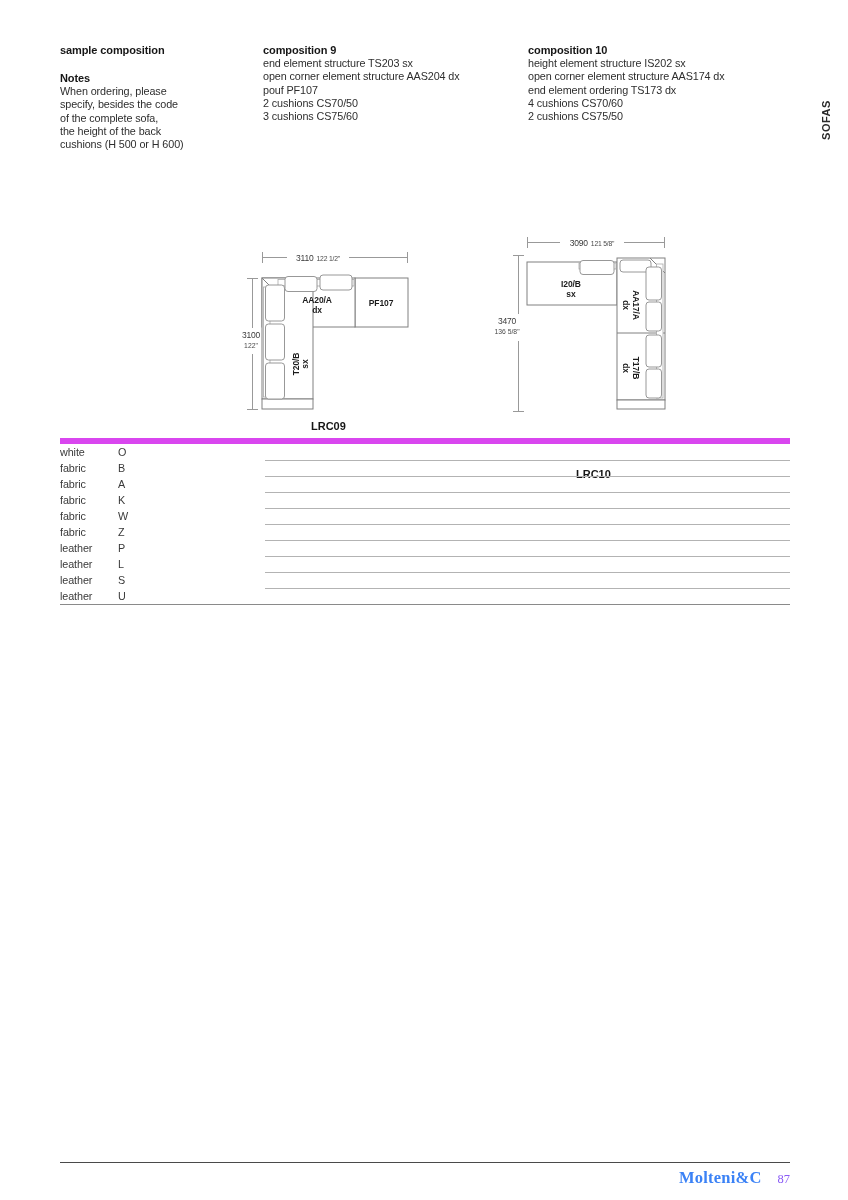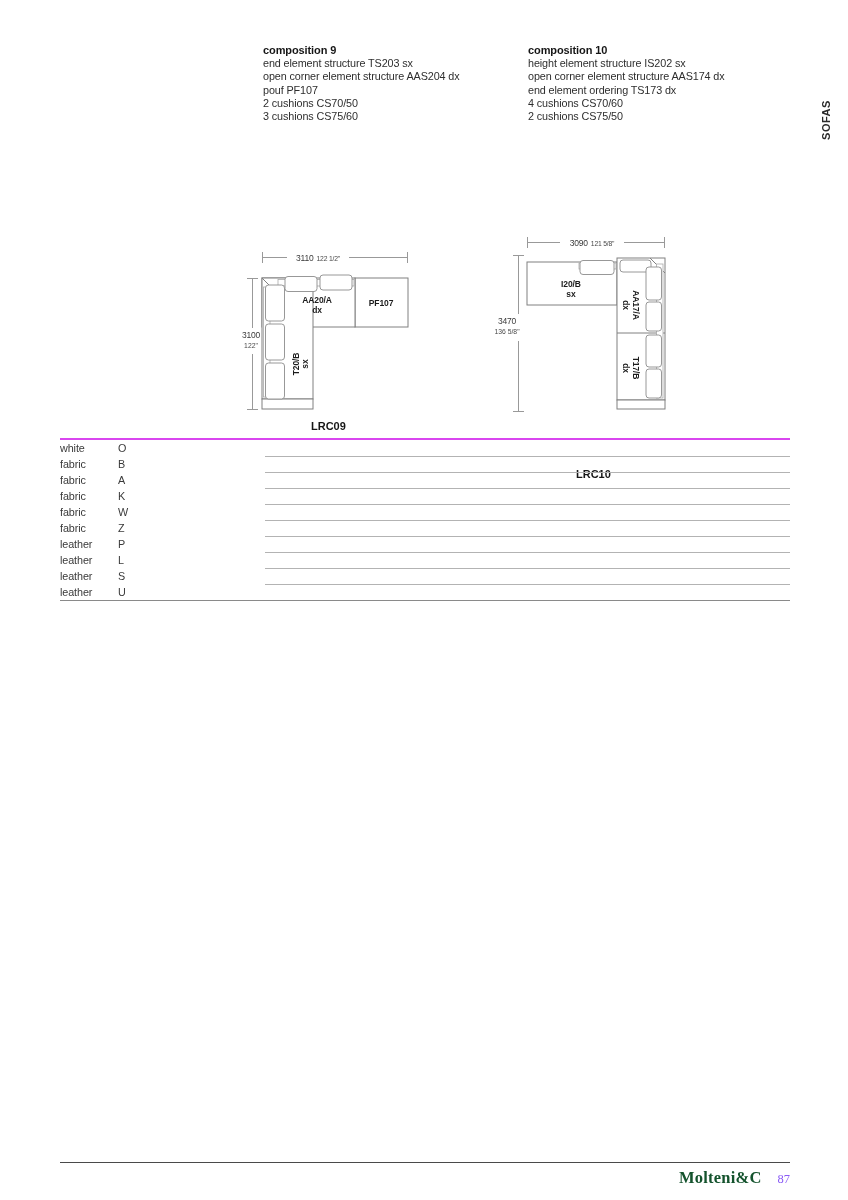--- a/index.html
+++ b/index.html
@@ -25,41 +25,50 @@
   .dg-lrc10{left:492px;top:228px;}
   svg text{font-family:"Liberation Sans",sans-serif;fill:#1c1c1c;}
   text.elab{font-size:8.5px;font-weight:bold;letter-spacing:-0.1px;}
   text.dmm{font-size:8.5px;letter-spacing:-0.2px;fill:#3a3a3a;}
   tspan.din, text.din{font-size:6.8px;fill:#4a4a4a;}
   .diagram-code{position:absolute;top:420px;font-size:11px;font-weight:bold;color:#161616;padding-left:48px;}
   .code-lrc09{left:263px;} .code-lrc10{left:528px;margin-top:48px;}
 
   
   .price-table{position:absolute;left:60px;top:438px;width:730px;
-               border-top:2px solid #d946ef;border-bottom:1px solid #8a8a8a;}
+               border-top:6px solid #d946ef;border-bottom:1px solid #8a8a8a;}
   .prow{position:relative;height:16px;display:flex;align-items:center;
         font-size:10.8px;color:#3a3a3a;letter-spacing:-0.1px;}
   .prow .mat{width:58px;}
   .prow .ruleline{position:absolute;left:205px;right:0;bottom:-1px;height:1px;background:#b3b3b3;}
   .prow:last-child .ruleline{display:none;}
 
   
   .footer-rule{position:absolute;left:60px;top:1162px;width:730px;height:1px;background:#4a4a4a;}
   .footer-brand{position:absolute;top:1168px;right:58px;display:flex;align-items:baseline;}
   .brand-name{font-family:"Liberation Serif",serif;font-weight:bold;font-size:16.5px;
-              letter-spacing:0.2px;color:#14532d;}
+              letter-spacing:0.2px;color:#3b82f6;}
   .page-num{font-family:"Liberation Serif",serif;font-size:12.5px;color:#8b5cf6;margin-left:16px;}
 </style>
 </head>
 <body>
 
 <div class="page">
 
   <div class="sofas-tab">SOFAS</div>
 
+  <div class="col col-sample">
+    <h3>sample composition</h3>
+    <h3 class="notes-title">Notes</h3>
+    <div class="ln">When ordering, please</div>
+    <div class="ln">specify, besides the code</div>
+    <div class="ln">of the complete sofa,</div>
+    <div class="ln">the height of the back</div>
+    <div class="ln">cushions (H 500 or H 600)</div>
+  </div>
 
   <div class="col col-c9">
     <h3>composition 9</h3>
     <div class="ln">end element structure TS203 sx</div>
     <div class="ln">open corner element structure AAS204 dx</div>
     <div class="ln">pouf PF107</div>
     <div class="ln">2 cushions CS70/50</div>
     <div class="ln">3 cushions CS75/60</div>
   </div>
 

